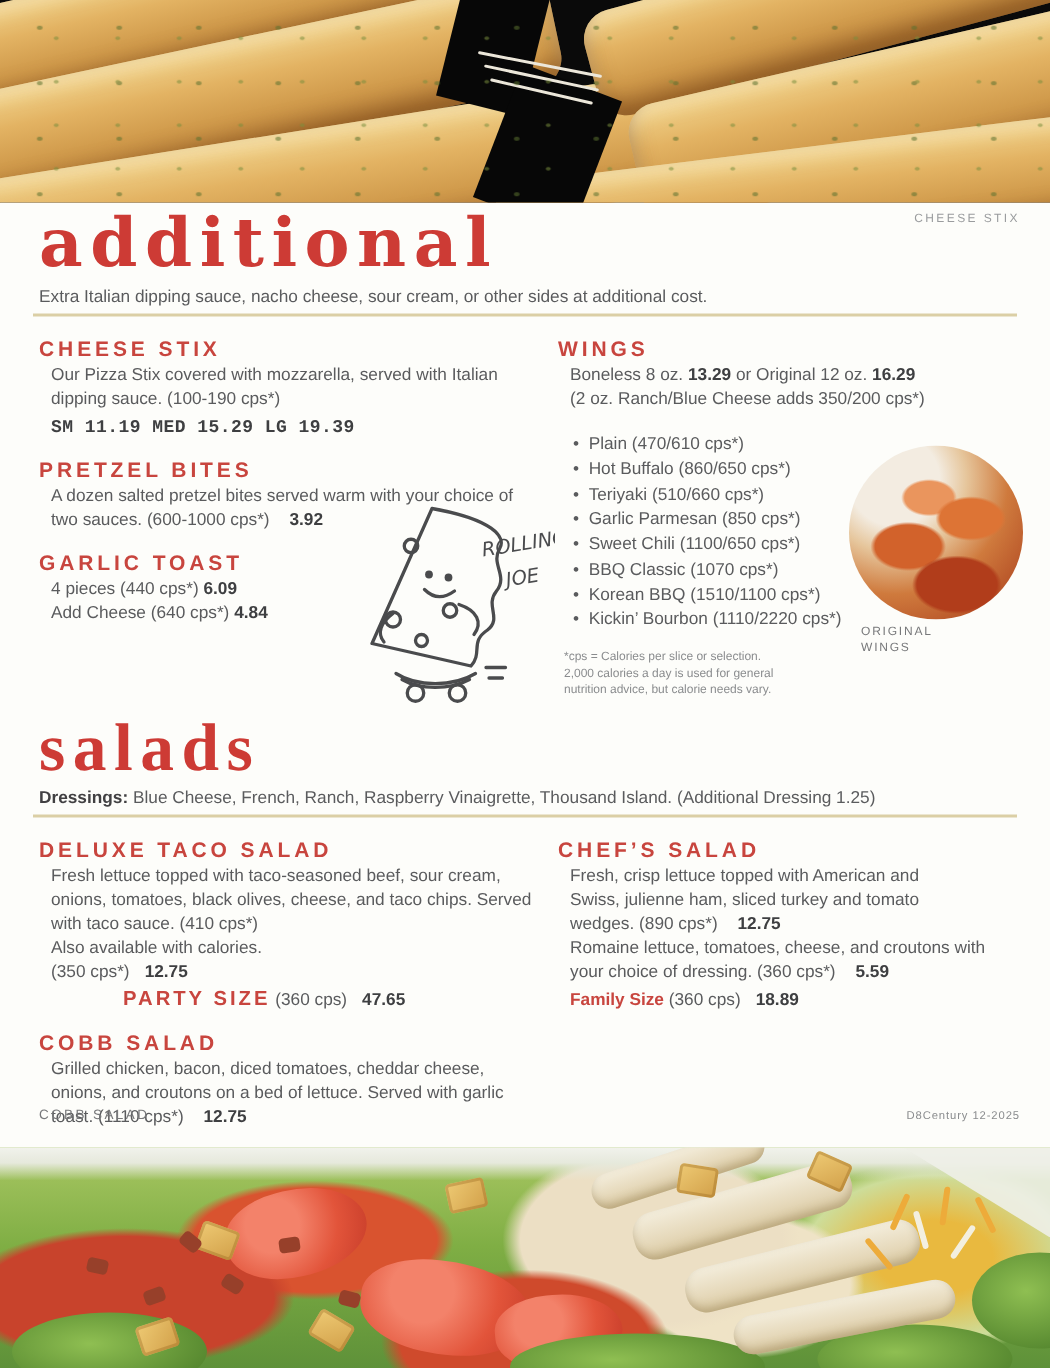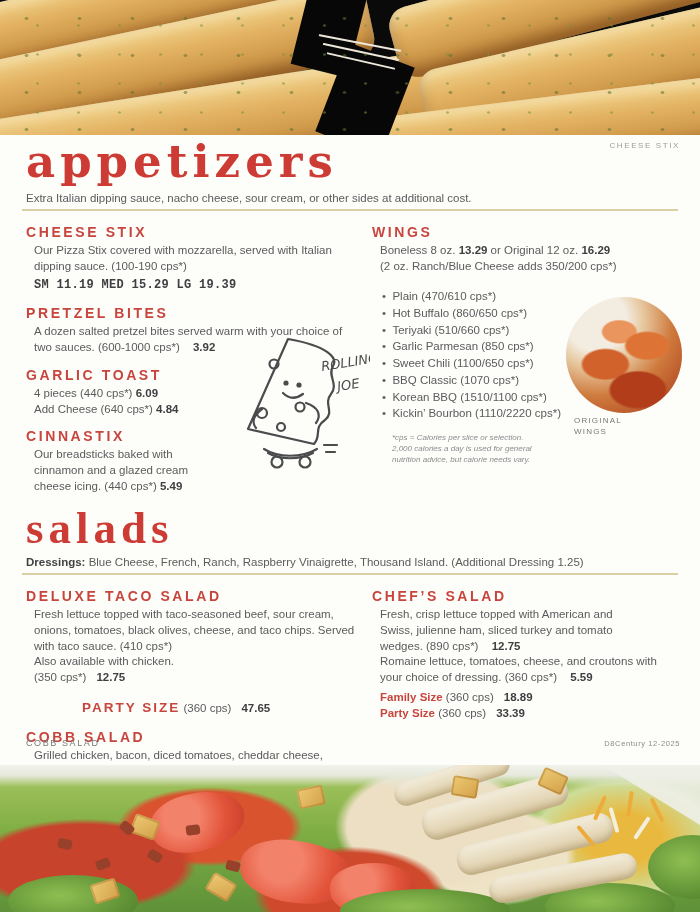--- a/index.html
+++ b/index.html
@@ -47,21 +47,21 @@
 
   .wings-photo { position:absolute; top:84px; right:-2px; width:116px; height:116px; border-radius:50%;
     background:
       radial-gradient(ellipse 46px 30px at 62% 80%, #b13d1b 0 58%, rgba(0,0,0,0) 65%),
       radial-gradient(ellipse 40px 26px at 34% 58%, #d2622b 0 55%, rgba(0,0,0,0) 63%),
       radial-gradient(ellipse 38px 24px at 70% 42%, #dd7435 0 54%, rgba(0,0,0,0) 62%),
       radial-gradient(ellipse 30px 20px at 46% 30%, #ea955d 0 54%, rgba(0,0,0,0) 62%),
       radial-gradient(circle at 26% 20%, #f3ece1 0 24%, #e6c69c 38%, #cf7a3d 60%, #a53618 100%); }
   .wings-caption { position:absolute; top:203px; right:10px; width:96px; 
                    font-size:8px; letter-spacing:1.2px; color:#77787a; line-height:1.35; }
-  .fine-print { margin:10px 0 0 20px; font-size:8px; color:#8a8c8e; line-height:1.4; width:215px;font-style:italic; }
+  .fine-print { margin:10px 0 0 4px; font-size:8px; color:#8a8c8e; line-height:1.4; width:215px; }
 
   .cartoon { position:absolute; top:118px; right:-12px; }
 
   .dressings { margin:6px 26px 5px 26px; font-size:11.5px; color:#5a5b5d; }
   .dressings .lbl { font-weight:bold; color:#414042; }
 
   .bottom-labels { position:absolute; top:603px; left:26px; right:20px; display:flex;
                    justify-content:space-between; align-items:flex-end; }
   .photo-label-bottom { font-size:9px; letter-spacing:1.6px; color:#77787a; }
   .footer-code { font-size:7.5px; letter-spacing:.6px; color:#8a8c8e; }
@@ -109,21 +109,21 @@
     <div class="wedge" style="left:330px;top:52px;width:70px;height:95px;transform:rotate(21deg);"></div>
     <div class="cheese-string" style="left:318px;top:42px;width:84px;transform:rotate(11deg);"></div>
     <div class="cheese-string" style="left:322px;top:51px;width:78px;transform:rotate(12deg);"></div>
     <div class="cheese-string" style="left:326px;top:60px;width:70px;transform:rotate(13deg);"></div>
     <div class="flecks"></div>
   </div>
 
   <div class="content">
     <div class="photo-label-top">CHEESE STIX</div>
 
-    <div class="section-title">appetizers</div>
+    <div class="section-title">additional</div>
     <div class="intro">Extra Italian dipping sauce, nacho cheese, sour cream, or other sides at additional cost.</div>
     <div class="rule"></div>
 
     <div class="cols">
       <div class="col-left">
 
         <div>
           <div class="item-name">CHEESE STIX</div>
           <div class="item-body">
             <span>Our Pizza Stix covered with mozzarella, served with Italian dipping sauce. (100-190 cps*)</span>
@@ -140,27 +140,20 @@
         </div>
 
         <div>
           <div class="item-name">GARLIC TOAST</div>
           <div class="item-body">
             <div><span>4 pieces (440 cps*)</span> <span class="price">6.09</span></div>
             <div><span>Add Cheese (640 cps*)</span> <span class="price">4.84</span></div>
           </div>
         </div>
 
-        <div>
-          <div class="item-name">CINNASTIX</div>
-          <div class="item-body narrow">
-            <span>Our breadsticks baked with cinnamon and a glazed cream cheese icing. (440 cps*)</span>
-            <span class="price">5.49</span>
-          </div>
-        </div>
 
         <svg class="cartoon" width="152" height="142" viewBox="0 0 152 142">
           <g fill="none" stroke="#4a4b4d" stroke-width="2.2" stroke-linecap="round" stroke-linejoin="round">
             <path d="M70,8 L30,98 L96,113 C104,104 95,97 107,89 C117,81 105,73 113,63 C121,53 109,45 115,35 C120,27 110,15 70,8 Z" fill="#fdfdfa"></path>
             <circle cx="56" cy="33" r="4.5"></circle>
             <circle cx="44" cy="82" r="5"></circle>
             <circle cx="63" cy="96" r="4"></circle>
             <circle cx="82" cy="76" r="4.5"></circle>
             <circle cx="68" cy="52" r="2.6" fill="#4a4b4d" stroke="none"></circle>
             <circle cx="81" cy="54" r="2.6" fill="#4a4b4d" stroke="none"></circle>
@@ -215,23 +208,23 @@
     </div>
     <div class="rule"></div>
 
     <div class="cols">
       <div class="col-left">
 
         <div>
           <div class="item-name">DELUXE TACO SALAD</div>
           <div class="item-body">
             <div>Fresh lettuce topped with taco-seasoned beef, sour cream, onions, tomatoes, black olives, cheese, and taco chips.  Served with taco sauce. (410 cps*)</div>
-            <div>Also available with chicken.</div>
+            <div>Also available with calories.</div>
             <div><span>(350 cps*)</span><span class="gap-sm"></span><span class="price">12.75</span></div>
-            <div style="margin-top:13px;padding-left:48px;"><span class="party-label-big">PARTY SIZE</span> <span>(360 cps)</span><span class="gap-sm"></span><span class="price">47.65</span></div>
+            <div style="margin-top:1px;padding-left:48px;"><span class="party-label-big">PARTY SIZE</span> <span>(360 cps)</span><span class="gap-sm"></span><span class="price">47.65</span></div>
           </div>
         </div>
 
         <div>
           <div class="item-name">COBB SALAD</div>
           <div class="item-body">
             <span>Grilled chicken, bacon, diced tomatoes, cheddar cheese, onions, and croutons on a bed of lettuce. Served with garlic toast.  (1110 cps*)</span>
             <span class="gap-sm"></span><span class="price">12.75</span>
           </div>
         </div>
@@ -243,21 +236,20 @@
           <div class="item-body" style="max-width:250px;">
             <span>Fresh, crisp lettuce topped with American and Swiss, julienne ham, sliced turkey and tomato wedges. (890 cps*)</span>
             <span class="gap-sm"></span><span class="price">12.75</span>
           </div>
         </div>
         <div>
           <div class="item-body">
             <span>Romaine lettuce, tomatoes, cheese, and croutons with your choice of dressing. (360 cps*)</span>
             <span class="gap-sm"></span><span class="price">5.59</span>
             <div style="margin-top:4px;"><span class="red-mini">Family Size</span> <span>(360 cps)</span><span class="gap-sm"></span><span class="price">18.89</span></div>
-            <div><span class="red-mini">Party Size</span> <span>(360 cps)</span><span class="gap-sm"></span><span class="price">33.39</span></div>
           </div>
         </div>
       </div>
     </div>
 
     <div class="bottom-labels">
       <div class="photo-label-bottom">COBB SALAD</div>
       <div class="footer-code">D8Century 12-2025</div>
     </div>
   </div>

